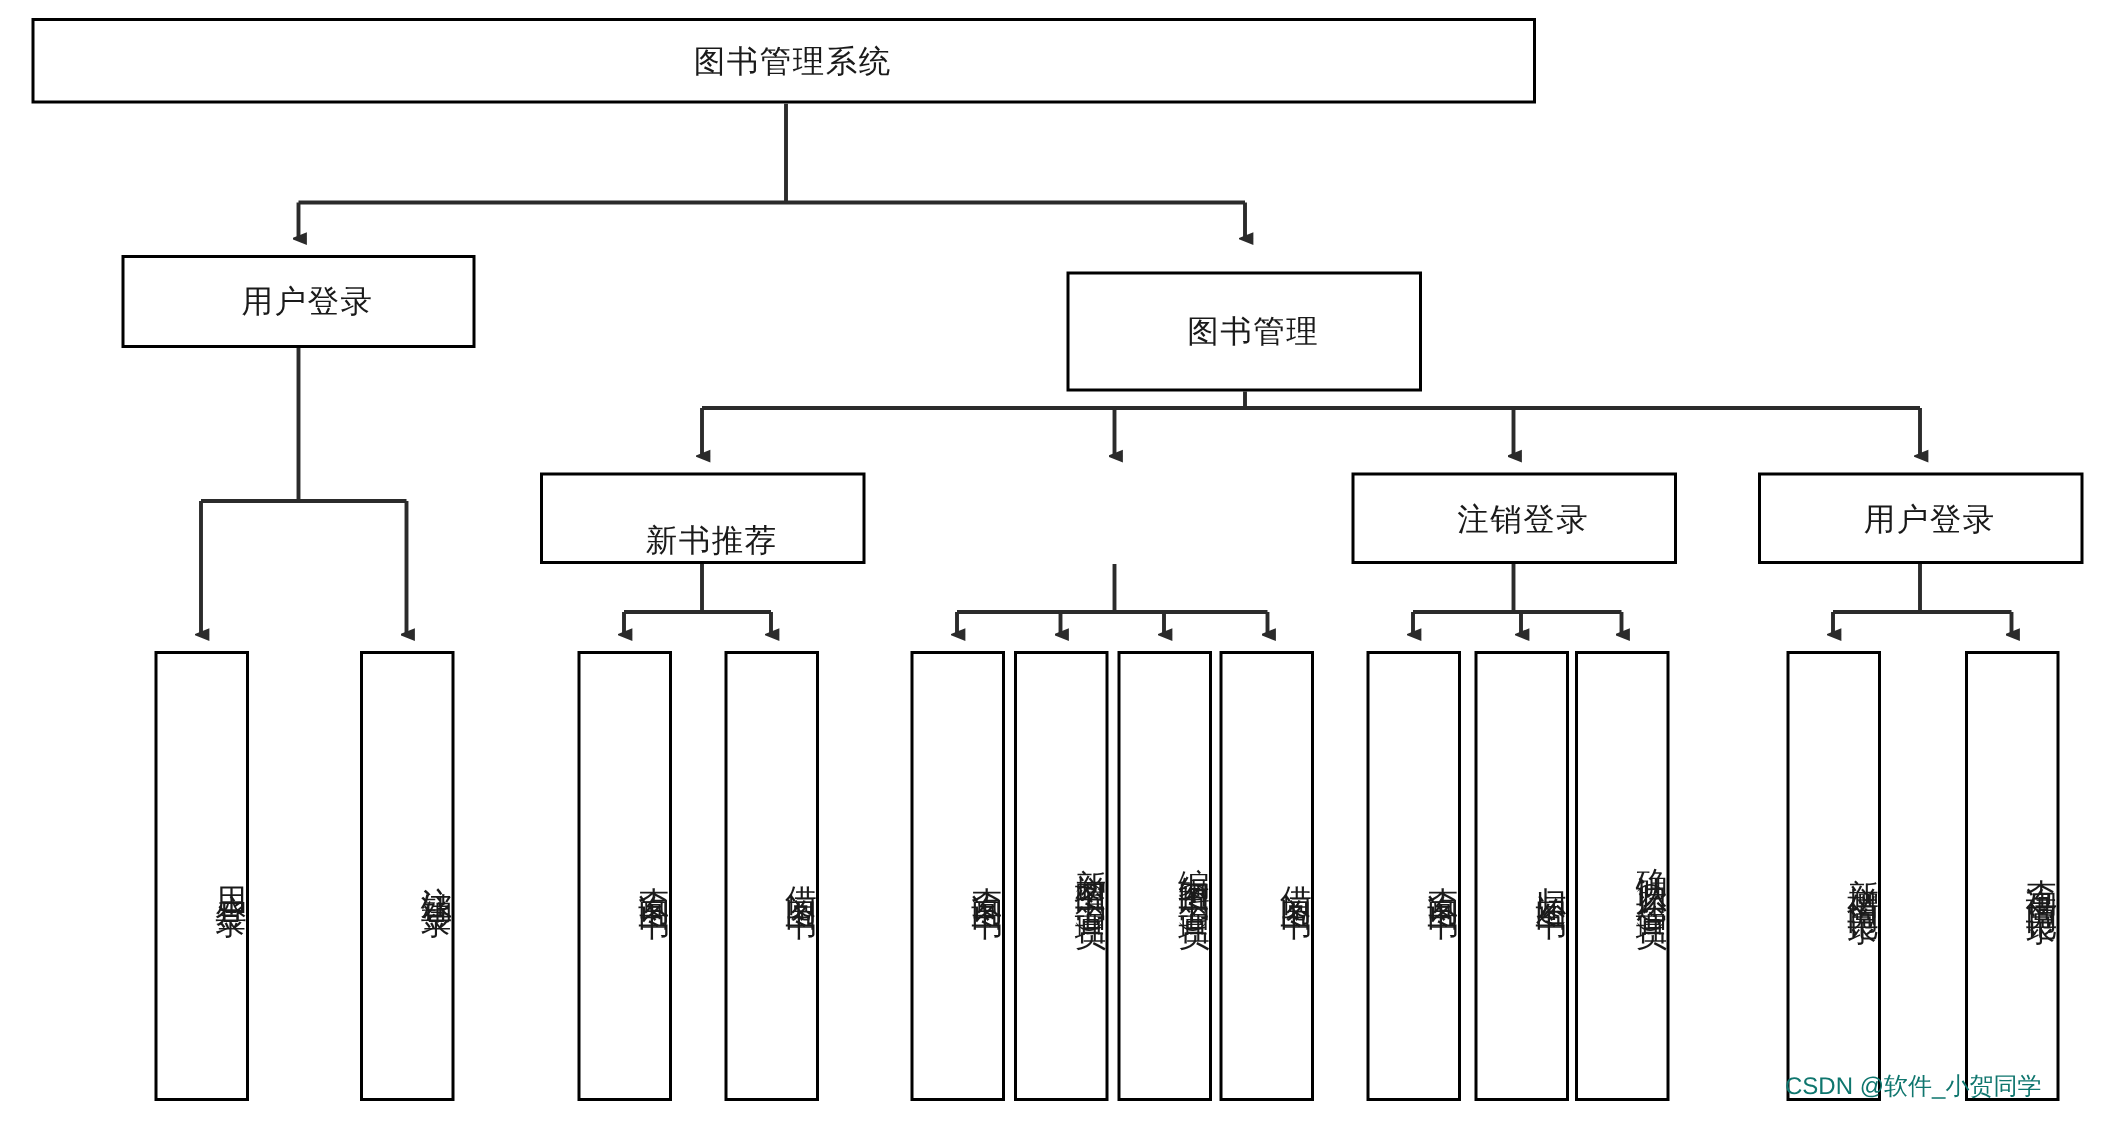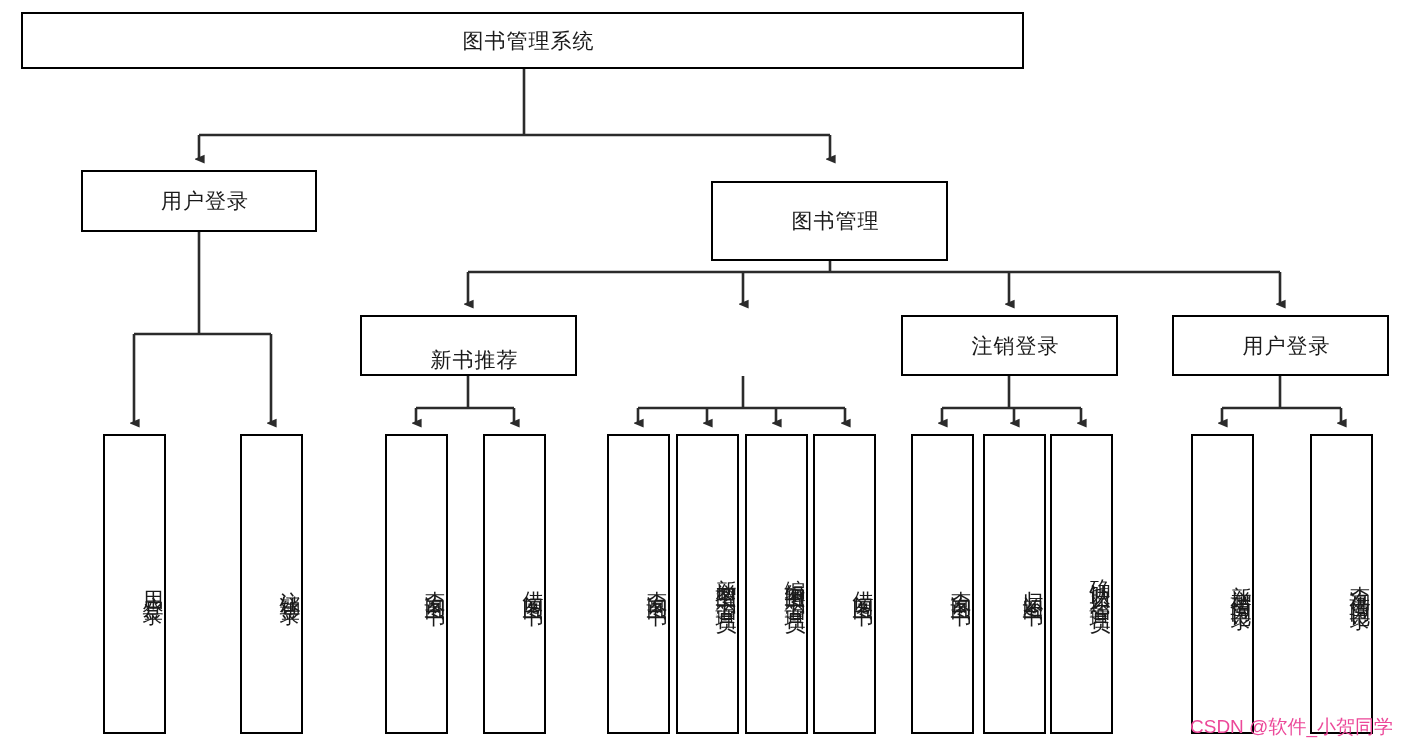--- a/index.html
+++ b/index.html
@@ -56,22 +56,22 @@
     white-space: nowrap;
   }
   .node.vert .label {
     writing-mode: vertical-rl;
     text-orientation: upright;
   }
   #watermark {
     position: absolute;
     left: 1190px;
     top: 714px;
-    font-size: 19px;
-    color: #ec4899;
+    font-size: 16px;
+    color: #0f766e;
     z-index: 5;
     white-space: nowrap;
     pointer-events: none;
   }
 </style>
 </head>
 <body>
 
 <div id="canvas">
 

